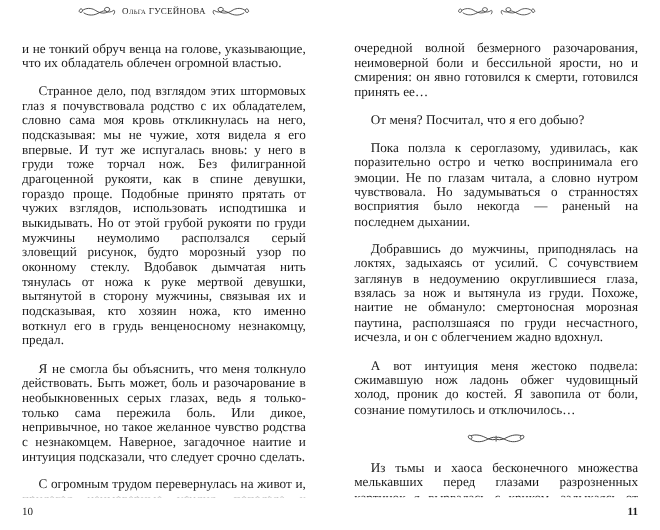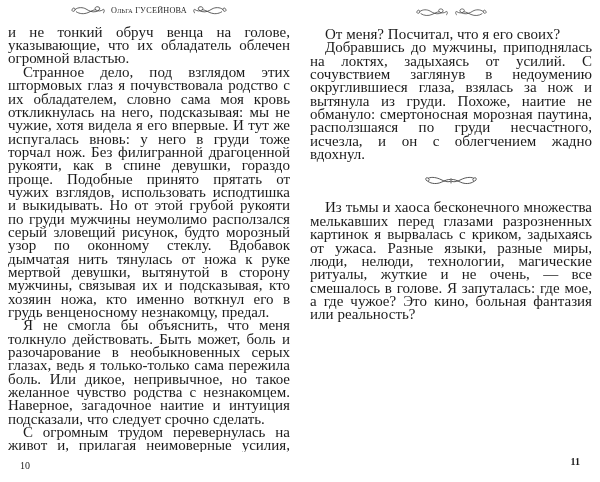--- a/index.html
+++ b/index.html
@@ -58,22 +58,22 @@
     color: #3a3a3a;
   }
   .orn svg { display: block; }
 
   
   .body {
     flex: 1 1 auto;
     overflow: hidden;
   }
   .body p {
-    margin: 0;
-    font-size: 15px;
+    margin: 12px;
+    font-size: 12px;
     line-height: 13.35px;
     text-align: justify;
     text-indent: 15px;
     text-justify: inter-word;
     -webkit-hyphens: auto;
     hyphens: auto;
     word-spacing: 0.1px;
   }
   .body p.cont {
     text-indent: 0;
@@ -156,22 +156,25 @@
         <svg width="34" height="11" viewBox="0 0 36 11" fill="none" stroke="currentColor" stroke-width="0.8">
           <path d="M2 5.5 C2 2.6 5 2.2 5 4.6 C5 6.6 2.4 6.8 2 5.5Z"></path>
           <path d="M5 4.6 C8 2 13 2.2 16 4 C19 5.8 22 7.6 26 6.6 C30 5.6 31 2.4 28 1.8 C25.4 1.3 24 3.6 26 5 C28 6.4 31 6.2 33 4.6"></path>
           <path d="M6 6.6 C9.5 9 14 9.3 18 7.6 C21 6.3 23.5 4.6 26 4.8"></path>
           <path d="M33 4.6 C34.6 3.4 34.6 7.4 33 8.2"></path>
         </svg>
       </span>
     </div>
 
     <div class="body">
-      <p>От меня? Посчитал, что я его своих?</p>
+      <p class="cont">очередной волной безмерного разочарования, неимоверной боли и бессильной ярости, но и смирения: он явно готовился к смерти, готовился принять ее…</p>
+      <p>От меня? Посчитал, что я его добыю?</p>
+      <p>Пока ползла к сероглазому, удивилась, как поразительно остро и четко воспринимала его эмоции. Не по глазам читала, а словно нутром чувствовала. Но задумываться о странностях восприятия было некогда — раненый на последнем дыхании.</p>
       <p>Добравшись до мужчины, приподнялась на локтях, задыхаясь от усилий. С сочувствием заглянув в недоумению округлившиеся глаза, взялась за нож и вытянула из груди. Похоже, наитие не обмануло: смертоносная морозная паутина, расползшаяся по груди несчастного, исчезла, и он с облегчением жадно вдохнул.</p>
+      <p>А вот интуиция меня жестоко подвела: сжимавшую нож ладонь обжег чудовищный холод, проник до костей. Я завопила от боли, сознание помутилось и отключилось…</p>
 
       <div class="divider">
         <svg width="56" height="12" viewBox="0 0 56 12" fill="none" stroke="currentColor" stroke-width="0.85">
           <path d="M4 6 C1.6 4 3 1.8 5.2 3.2 C7 4.3 6 6.6 4 6Z"></path>
           <path d="M5.2 3.2 C9 1.6 14 2.6 18 4.6 C21 6.1 24 7.4 27.6 6.4"></path>
           <path d="M5 6.4 C8.6 9 14 9.2 18.4 7.2 C22 5.6 25 4 27.6 4.6"></path>
           <path d="M52 6 C54.4 4 53 1.8 50.8 3.2 C49 4.3 50 6.6 52 6Z"></path>
           <path d="M50.8 3.2 C47 1.6 42 2.6 38 4.6 C35 6.1 32 7.4 28.4 6.4"></path>
           <path d="M51 6.4 C47.4 9 42 9.2 37.6 7.2 C34 5.6 31 4 28.4 4.6"></path>
           <path d="M28 3.2 L28 8.4"></path>

